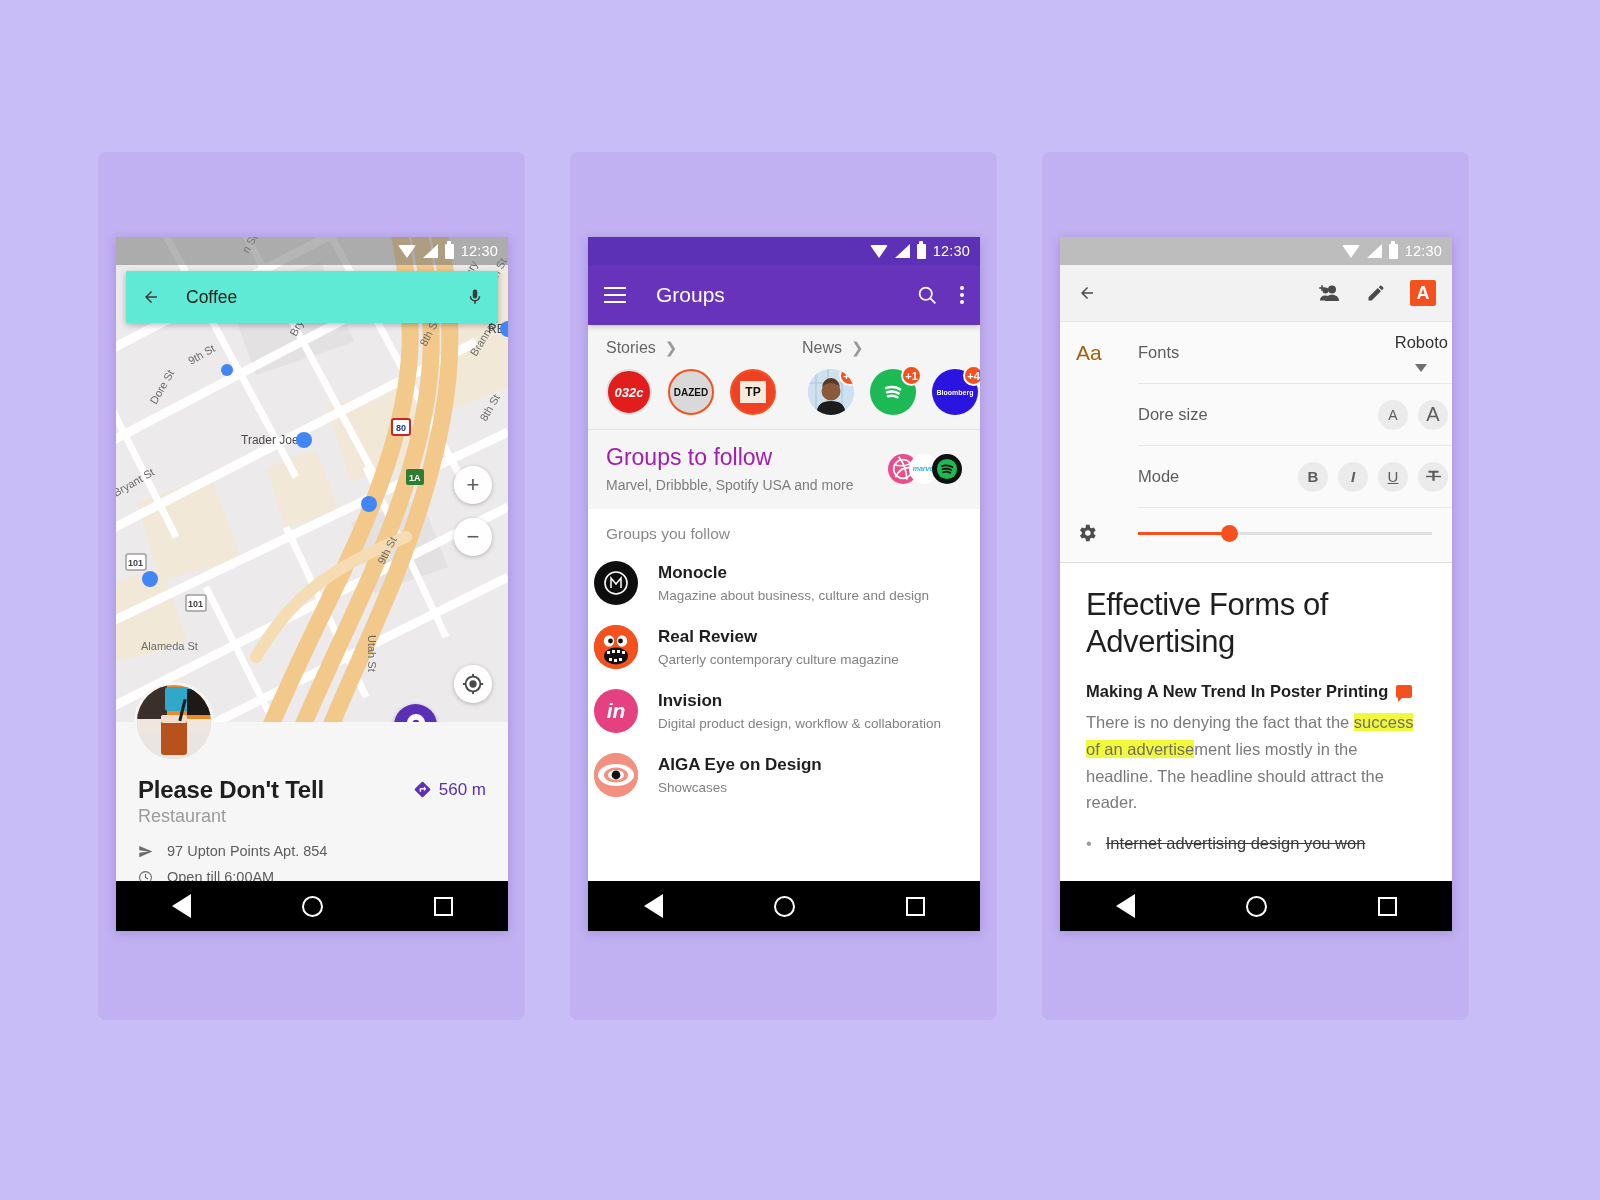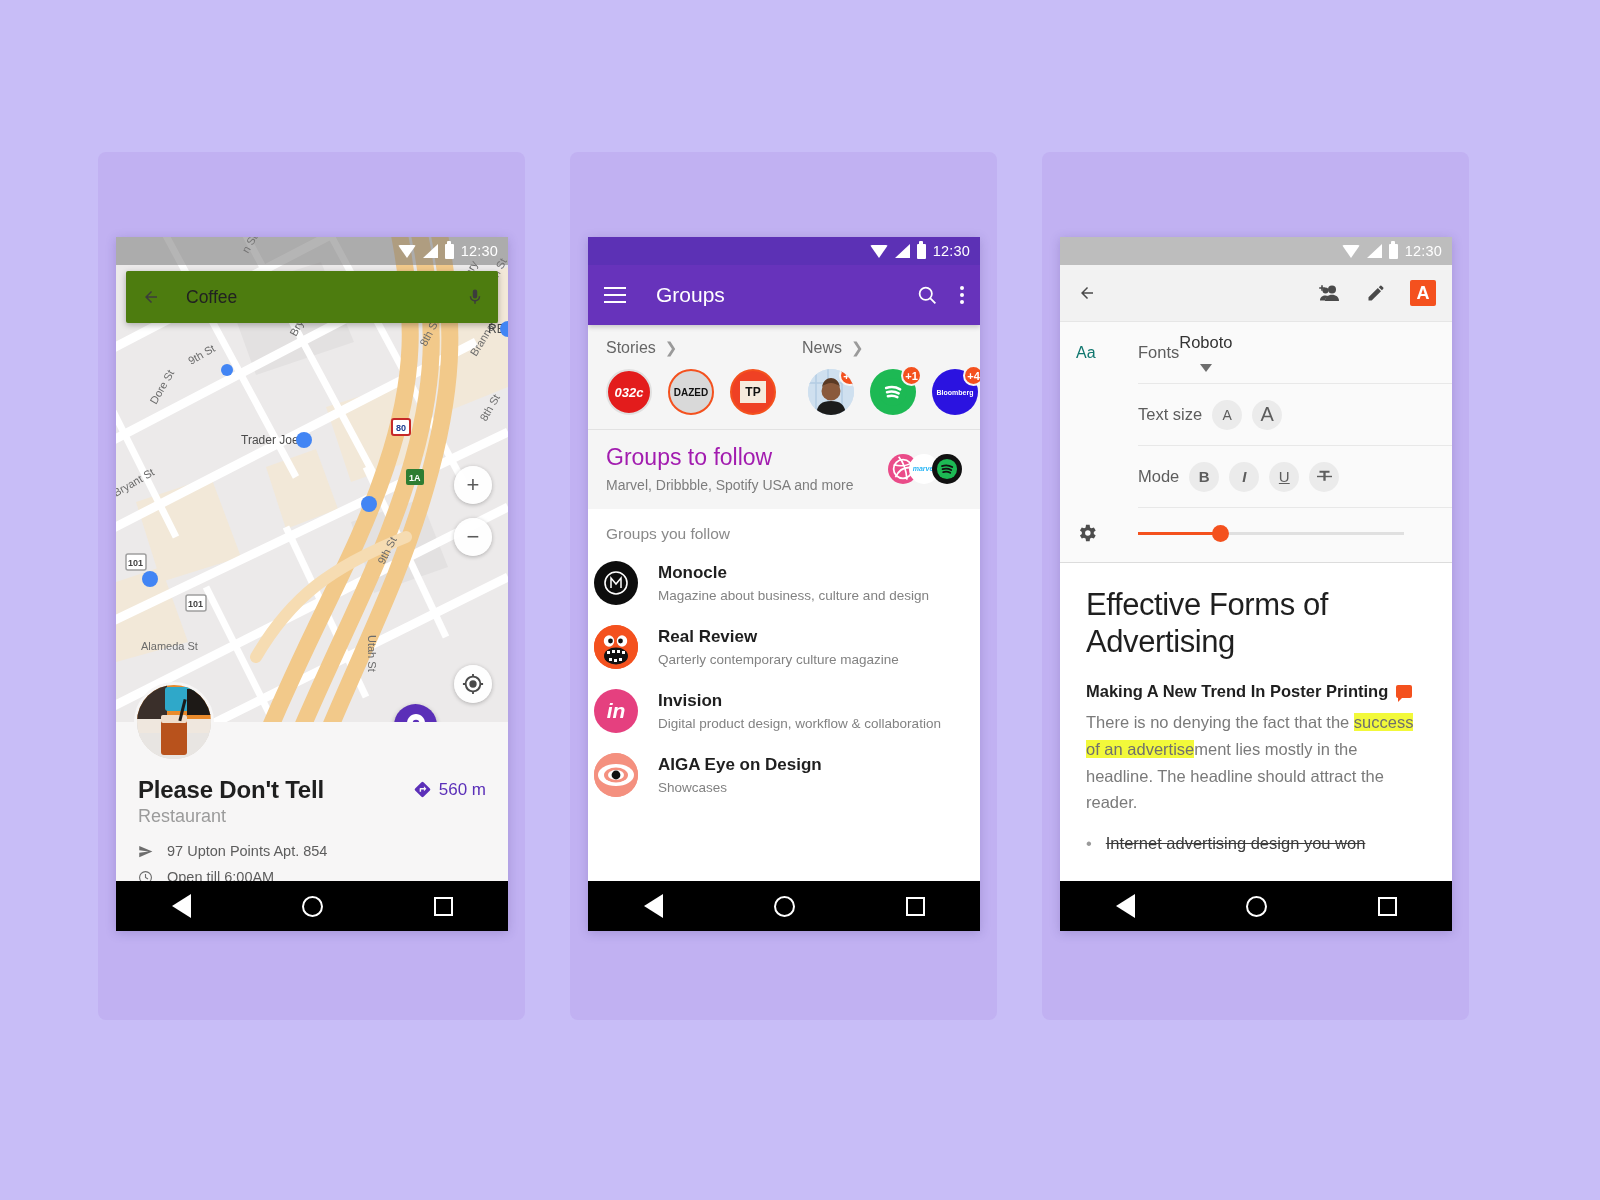--- a/index.html
+++ b/index.html
@@ -71,21 +71,21 @@
   
   .map-wrap { position: absolute; inset: 0; overflow: hidden; }
   .map-bg {
     position: absolute; top: 0; left: 0; width: 392px; height: 500px;
     background: #eceaea;
   }
   .map-svg { position:absolute; top:0; left:0; }
 
   .searchbar {
     position: absolute; top: 34px; left: 10px; right: 10px; height: 52px;
-    background: #4d7c0f; border-radius: 2px; display: flex; align-items: center;
+    background: #5eead4; border-radius: 2px; display: flex; align-items: center;
     padding: 0 14px; box-shadow: 0 2px 6px rgba(0,0,0,.28); z-index: 5;
   }
   .searchbar .q {
     flex: 1; margin-left: 24px; font-size: 17.5px; color: #212121;
   }
   .fab-round {
     position: absolute; width: 38px; height: 38px; border-radius: 50%;
     background: rgba(255,255,255,.94); display: flex; align-items: center;
     justify-content: center; box-shadow: 0 1px 4px rgba(0,0,0,.26); z-index: 4;
     color: #5a5a5a; font-size: 22px; line-height: 1;
@@ -181,21 +181,21 @@
   .a-badge { width: 26px; height: 26px; background: #f4511e; color: #fff;
              font-size: 18px; font-weight: bold; display: flex;
              align-items: center; justify-content: center; border-radius: 2px; }
 
   .fmt-panel { background: #fafafa; border-top: 1px solid #e6e6e6;
                border-bottom: 1px solid #dcdcdc; padding-bottom: 4px; }
   .fmt-row { display: flex; align-items: center; min-height: 62px; padding-left: 16px; }
   .fmt-gutter { width: 62px; flex: none; display: flex; align-items: center;
                 justify-content: flex-start; color: #4d4d4d; }
   .fmt-body { flex: 1; display: flex; align-items: center;
-              padding-right: 32px;
+              justify-content: space-between; padding-right: 4px;
               border-bottom: 1px solid #e8e8e8; min-height: 62px; }
   .fmt-row:last-child .fmt-body { border-bottom: none; }
   .fmt-label { font-size: 16.5px; color: #5d5d5d; }
   .fmt-value { font-size: 16.5px; color: #333; display:flex; align-items:center; gap:12px;flex-direction:column; }
   .pill { width: 30px; height: 30px; border-radius: 50%; background: #ebebeb;
           display: flex; align-items: center; justify-content: center;
           color: #5d5d5d; margin-left: 10px; }
   .slider { flex: 1; height: 3px; background: #e0e0e0; position: relative;
             margin-right: 16px; }
   .slider .fill { position: absolute; left:0; top:0; height:3px; background:#f4511e; }
@@ -624,37 +624,37 @@
         </svg>
       </span>
       <span class="abl-ic">
         <span class="a-badge">A</span>
       </span>
     </div>
 
     <div class="fmt-panel">
       <div class="fmt-row">
         <span class="fmt-gutter">
-          <span style="font-size:16px;color:#0f766e">Aa</span>
+          <span style="font-size:21px;color:#a16207">Aa</span>
         </span>
         <span class="fmt-body">
           <span class="fmt-label">Fonts</span>
           <span class="fmt-value">
             <span>Roboto</span>
             <svg width="12" height="8" viewBox="0 0 12 8">
               <path d="M0 0h12L6 8z" fill="#6e6e6e"></path>
             </svg>
           </span>
         </span>
       </div>
 
       <div class="fmt-row">
         <span class="fmt-gutter"></span>
         <span class="fmt-body">
-          <span class="fmt-label">Text size</span>
+          <span class="fmt-label">Dore size</span>
           <span style="display:flex;align-items:center">
             <span class="pill" style="font-size:14px">
               <span>A</span>
             </span>
             <span class="pill" style="font-size:20px">
               <span>A</span>
             </span>
           </span>
         </span>
       </div>

